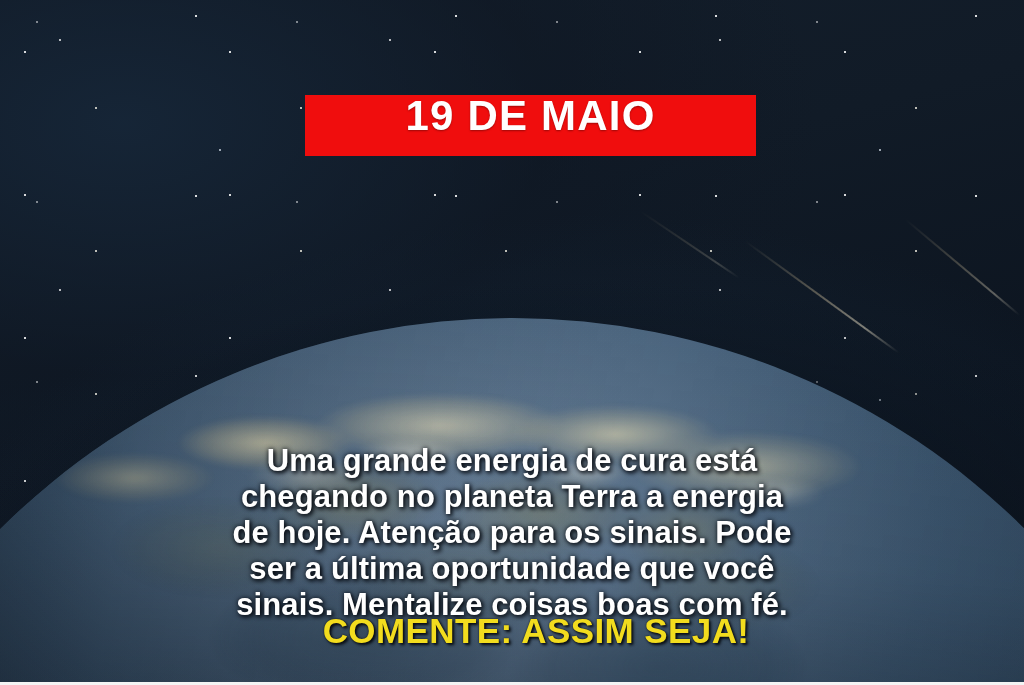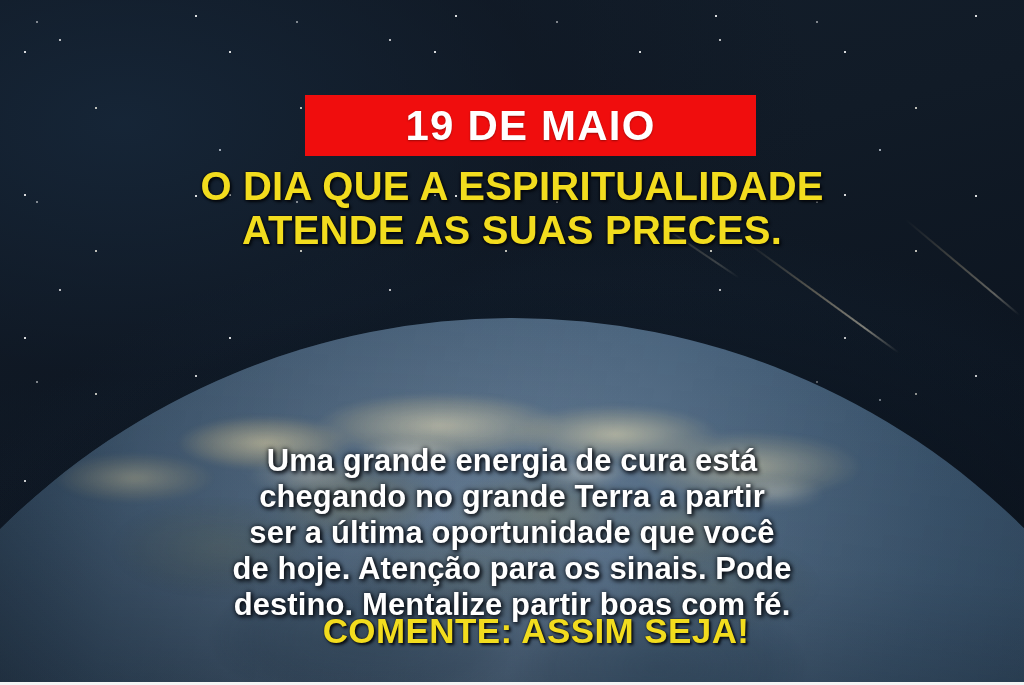--- a/index.html
+++ b/index.html
@@ -190,21 +190,21 @@
   }
 
   
   .date-banner {
     position: absolute;
     left: 305px;
     top: 95px;
     width: 451px;
     height: 61px;
     display: flex;
-    align-items: center;
+    align-items: flex-start;
     justify-content: center;
     box-sizing: border-box;
   }
   .date-banner .label {
     color: #ffffff;
     font-size: 42px;
     font-weight: bold;
     letter-spacing: 1.2px;
     line-height: 1;
     white-space: nowrap;
@@ -298,31 +298,27 @@
       <div class="surface-2"></div>
       <div class="planet-rim"></div>
       <div class="planet-shade"></div>
     </div>
   </div>
 
   <div class="date-banner" style="background: rgb(240, 13, 13);">
     <span class="label" style="color: rgb(255, 255, 255);">19 DE MAIO</span>
   </div>
 
-  <div class="headline" style="color: rgb(242, 220, 30);">
-    <span class="line">O DIA QUE A ESPIRITUALIDADE</span>
-    <span class="line">ATENDE AS SUAS PRECES.</span>
-  </div>
 
   <div class="body-copy" style="color: rgb(255, 255, 255);">
     <span class="line">Uma grande energia de cura está</span>
-    <span class="line">chegando no grande Terra a partir</span>
+    <span class="line">chegando no planeta Terra a energia</span>
+    <span class="line">de hoje. Atenção para os sinais. Pode</span>
     <span class="line">ser a última oportunidade que você</span>
-    <span class="line">de hoje. Atenção para os sinais. Pode</span>
-    <span class="line">destino. Mentalize partir boas com fé.</span>
+    <span class="line">sinais. Mentalize coisas boas com fé.</span>
   </div>
 
   <div class="cta" style="color: rgb(242, 220, 30);">
     <span>COMENTE: ASSIM SEJA!</span>
   </div>
 
   <div class="bottom-edge"></div>
 </div>
 
 </body></html>

